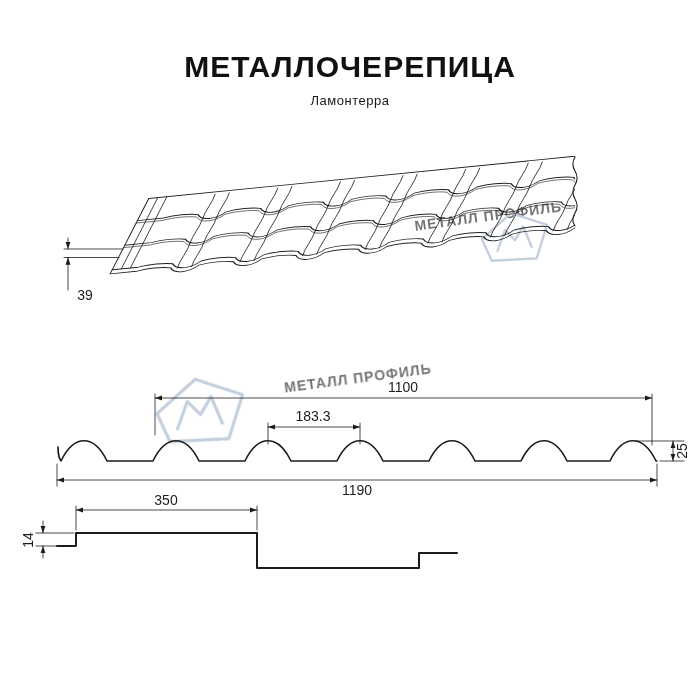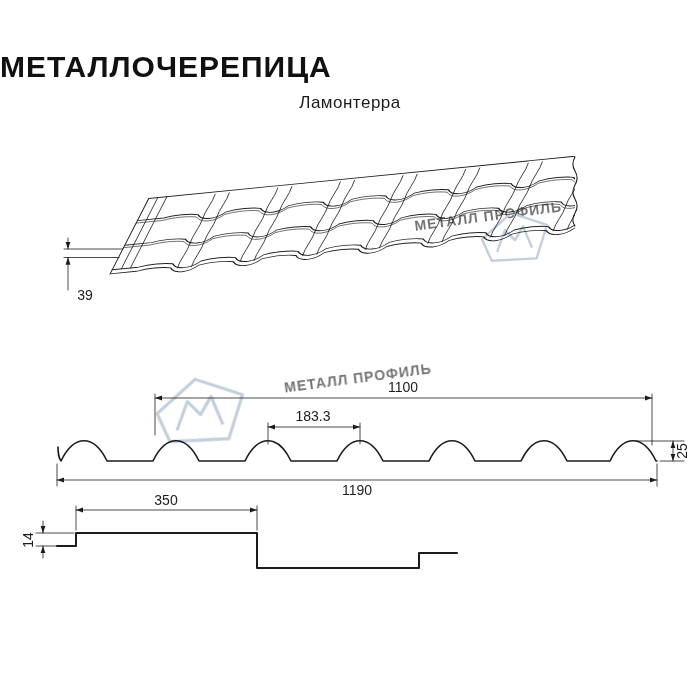--- a/index.html
+++ b/index.html
@@ -1,21 +1,21 @@
 <!DOCTYPE html>
 <html><head>
 <meta charset="utf-8">
 <style>
   html,body{margin:0;padding:0;background:#fff;}
   .page{position:relative;width:700px;height:700px;background:#fff;overflow:hidden;
         font-family:"Liberation Sans",sans-serif;}
-  .page h1{position:absolute;top:50px;left:0;right:0;margin:0;text-align:left;
+  .page h1{position:absolute;top:50px;left:0;right:0;margin:0;text-align:center;
         font-size:30px;font-weight:bold;letter-spacing:1px;color:#111;}
   .subtitle{position:absolute;top:93px;left:0;right:0;text-align:center;
-        font-size:17px;color:#1a1a1a;letter-spacing:.5px;}
+        font-size:13px;color:#1a1a1a;letter-spacing:.5px;}
   svg.canvas{position:absolute;left:0;top:0;}
   svg text{font-family:"Liberation Sans",sans-serif;font-size:14px;fill:#1c1c1c;}
   .wm{opacity:.62;}
   .wm text{font-weight:bold;letter-spacing:1px;}
   .thin{stroke-width:.8;}
   .hair{stroke-width:.6;}
 </style>
 </head>
 <body>
 

